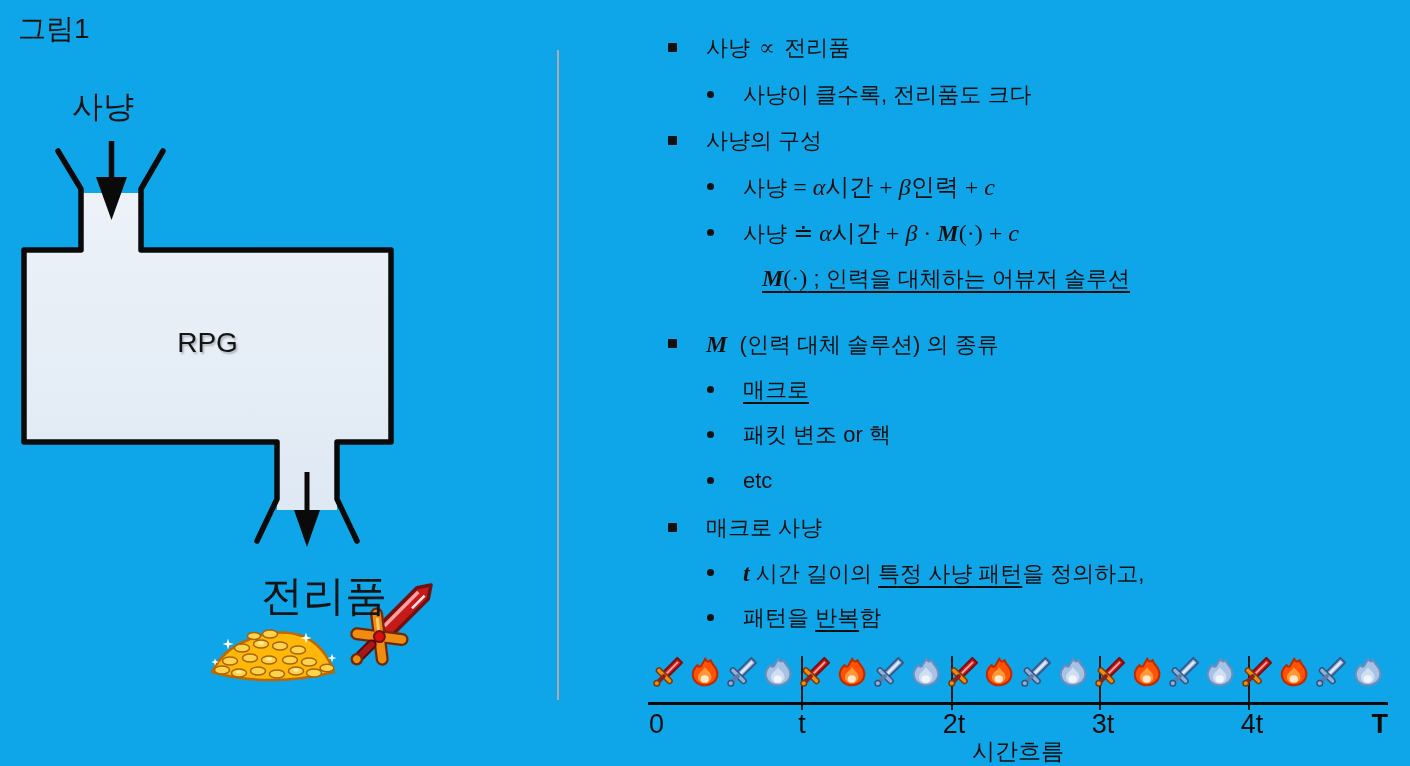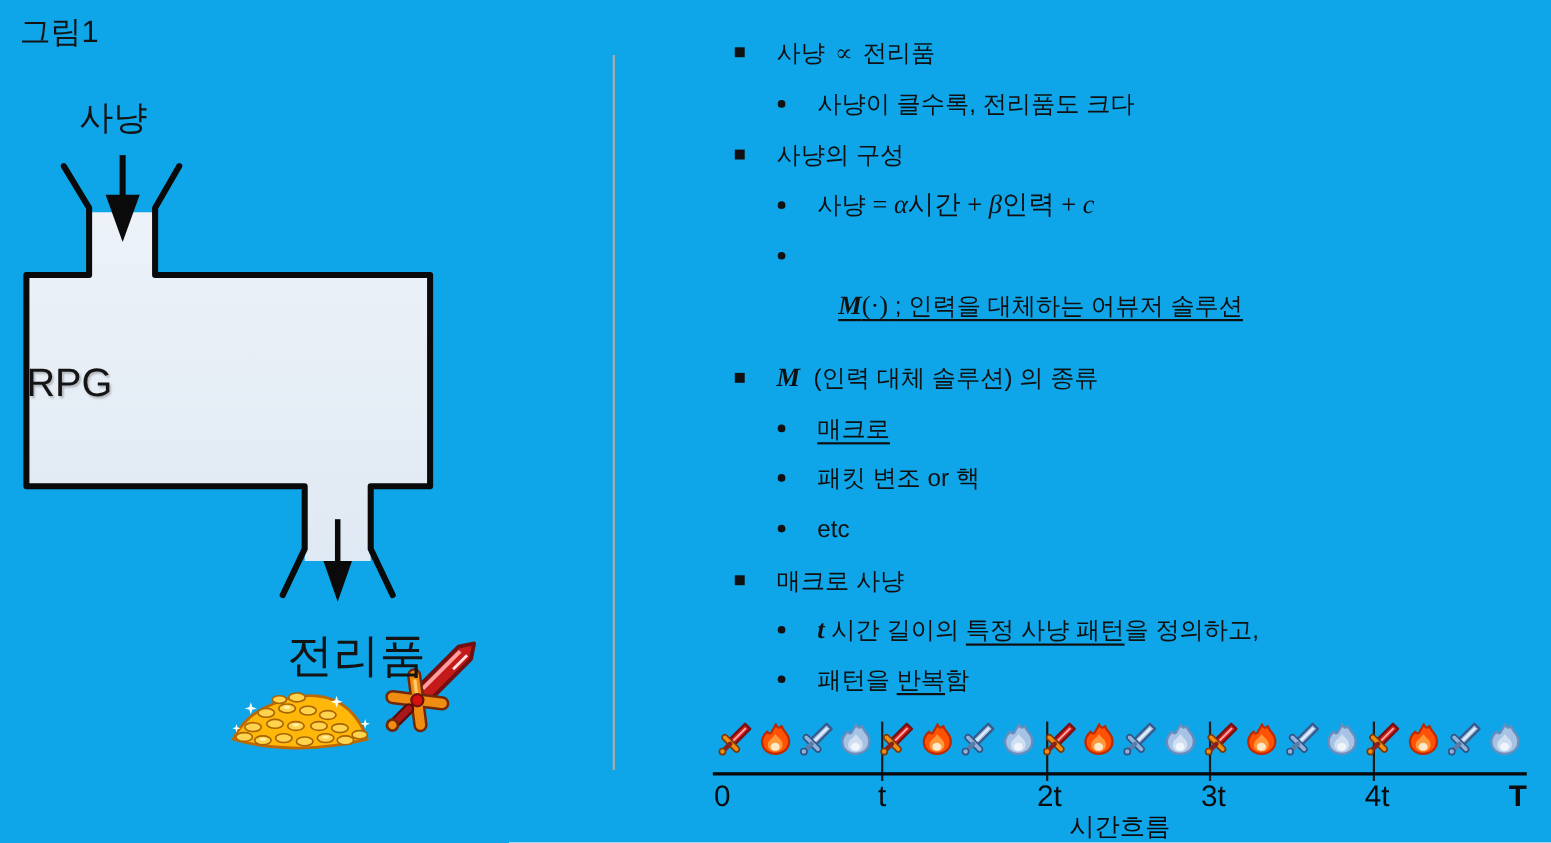--- a/index.html
+++ b/index.html
@@ -3,21 +3,21 @@
 <meta charset="utf-8">
 <style>
   html,body{margin:0;padding:0;background:#fff;}
   #page{position:relative;width:1410px;height:766px;background:#0ea5e9;overflow:hidden;
         font-family:"Liberation Sans",sans-serif;color:#111;}
 
   
   .dlabel{position:absolute;white-space:nowrap;color:#141414;}
   #figure-label{left:18px;top:10px;font-size:28px;font-weight:500;}
   #input-label{left:72px;top:86px;font-size:31px;font-weight:500;}
-  #box-label{left:24px;top:327px;width:367px;text-align:left;font-size:36px;font-weight:500;
+  #box-label{left:24px;top:327px;width:367px;text-align:center;font-size:28px;font-weight:500;
              text-shadow:1.5px 1.5px 2px rgba(0,0,0,.25);}
   #output-label{left:261px;top:568px;font-size:42px;font-weight:500;}
 
   #diagram-svg{position:absolute;left:0;top:0;}
 
   
   #panel-divider{position:absolute;left:557px;top:50px;width:2px;height:650px;background:#ababab;}
 
   
   .row{position:absolute;display:flex;align-items:flex-start;white-space:nowrap;}
@@ -182,20 +182,21 @@
   <div class="row lvl1" style="top:126px">
       <span class="mk1"></span>
       <span class="rt"><span class="seg-s">사냥의 구성</span></span>
     </div>
   <div class="row lvl2" style="top:172px">
       <span class="mk2"></span>
       <span class="rt"><span class="seg-s">사냥 </span><span class="seg-f">= </span><span class="seg-fi">α</span><span class="seg-f">시간</span><span class="seg-f"> + </span><span class="seg-fi">β</span><span class="seg-f">인력</span><span class="seg-f"> + </span><span class="seg-fi">c</span></span>
     </div>
   <div class="row lvl2" style="top:218px">
       <span class="mk2"></span>
+      <span class="rt"><span class="seg-s">사냥 </span><span class="seg-f">≐ </span><span class="seg-fi">α</span><span class="seg-f">시간</span><span class="seg-f"> + </span><span class="seg-fi">β</span><span class="seg-f"> · </span><span class="seg-fbi">M</span><span class="seg-f">(·)</span><span class="seg-f"> + </span><span class="seg-fi">c</span></span>
     </div>
   <div class="row lvl3" style="top:263px">
       <span class="rt"><span class="seg-fbiu">M</span><span class="seg-fu">(·)</span><span class="seg-su">&nbsp;; 인력을 대체하는 어뷰저 솔루션</span></span>
     </div>
   <div class="row lvl1" style="top:329px">
       <span class="mk1"></span>
       <span class="rt"><span class="seg-fbi">M</span><span class="seg-s">&nbsp;&nbsp;(인력 대체 솔루션) 의 종류</span></span>
     </div>
   <div class="row lvl2" style="top:375px">
       <span class="mk2"></span>

